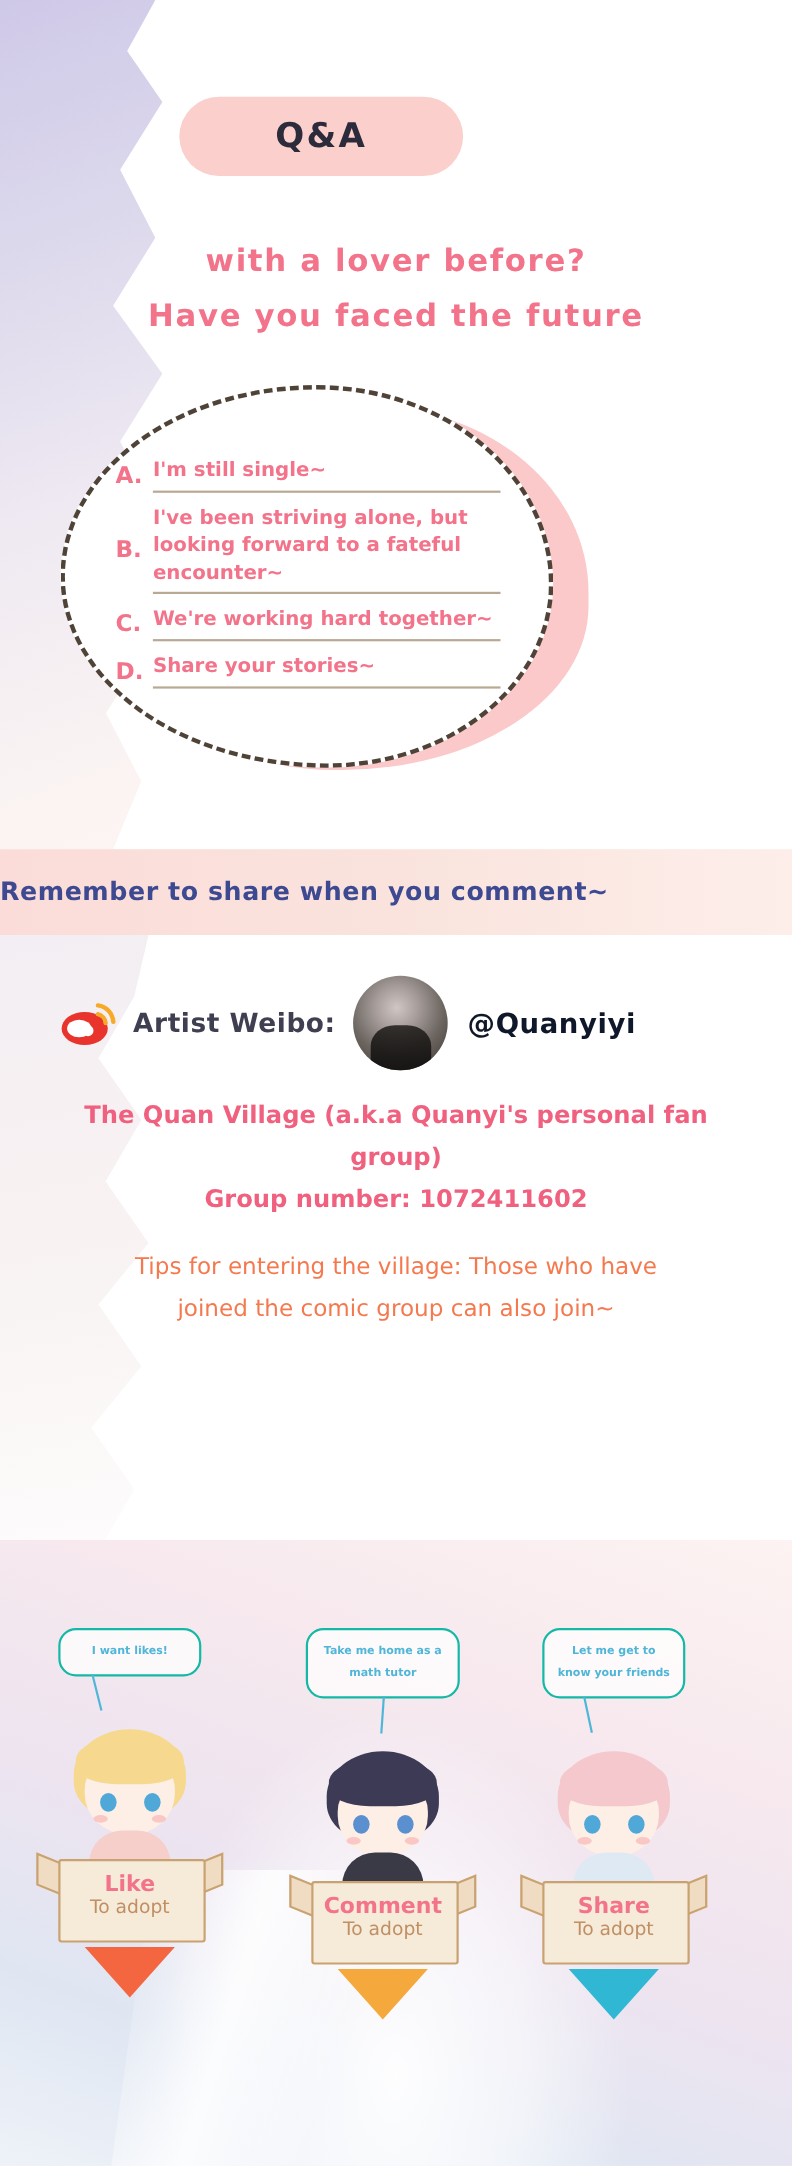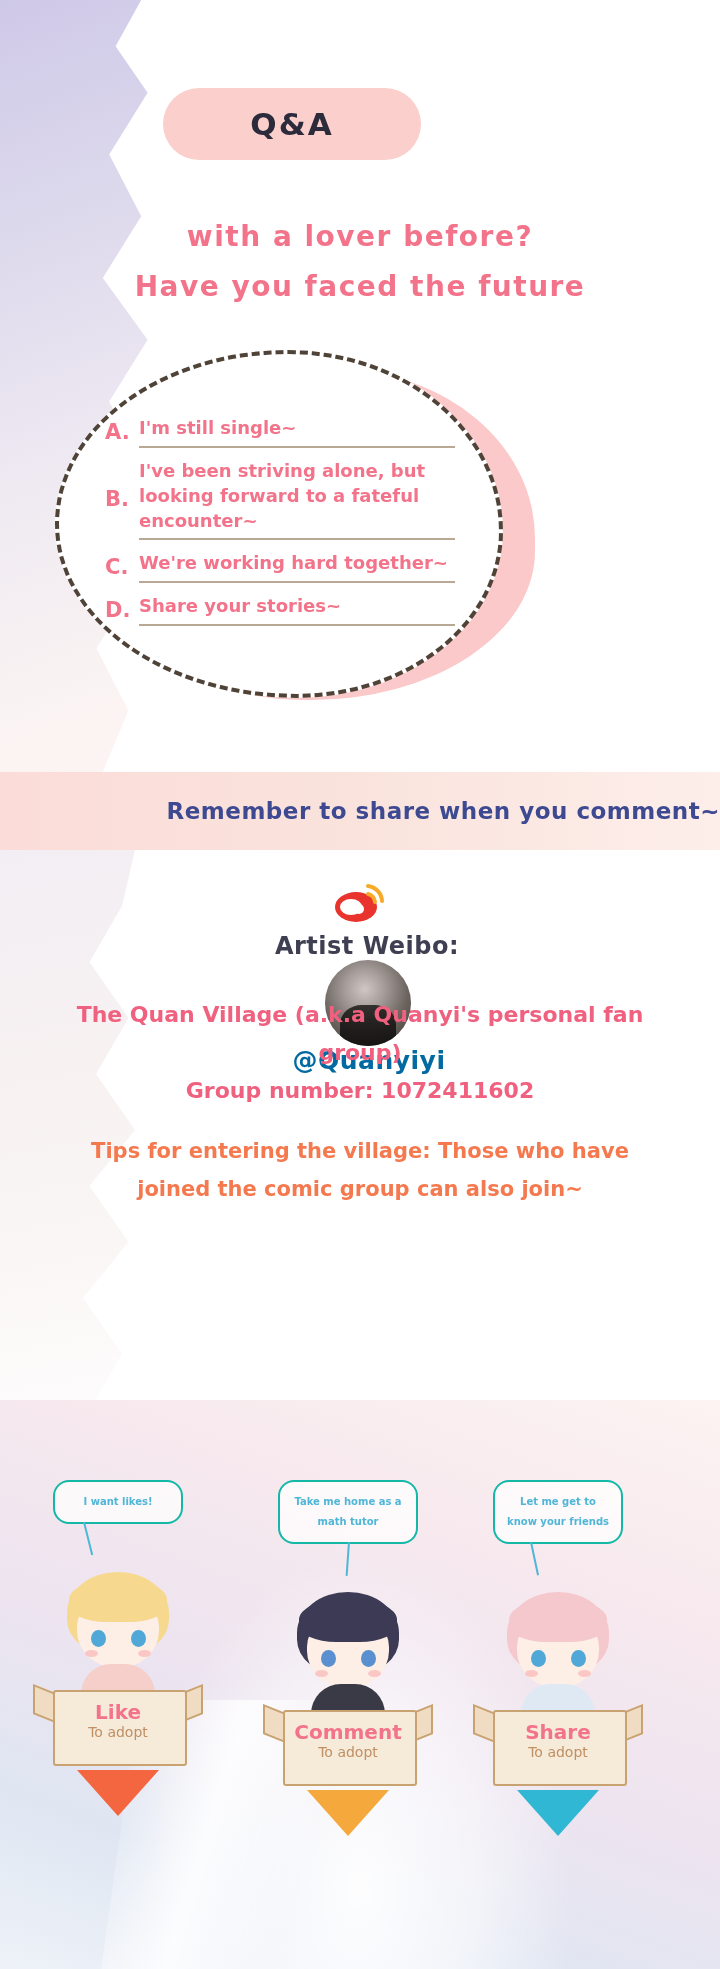--- a/index.html
+++ b/index.html
@@ -164,36 +164,35 @@
     padding-bottom: 5px;
   }
   .answer-row.two-line .answer-text { line-height: 25px; }
 
   
   .band-text {
     position: absolute;
     left: 0; top: 772px;
     width: 720px; height: 78px;
     line-height: 78px;
-    text-align: right;
+    text-align: left;
     color: #3d4a91;
     font-family: "DejaVu Sans", sans-serif;
     font-weight: bold;
     font-size: 23px;
     letter-spacing: 0.5px;
   }
 
   
   .weibo-row {
     position: absolute;
     left: 55px; top: 880px;
     width: 610px; height: 100px;
     display: flex;
     align-items: center;
-    flex-direction: column;
   }
   .weibo-icon {
     width: 52px; height: 44px;
     flex: 0 0 52px;
     position: relative;
   }
   .weibo-label {
     margin-left: 14px;
     color: #3f3f52;
     font-family: "DejaVu Sans", sans-serif;
@@ -214,21 +213,21 @@
   .avatar:after {
     content: "";
     position: absolute;
     left: 18%; top: 52%;
     width: 64%; height: 55%;
     background: linear-gradient(180deg, rgba(30,28,26,0.85), rgba(18,16,15,0.95));
     border-radius: 40% 40% 20% 20%;
   }
   .handle {
     margin-left: 18px;
-    color: #0369a1;
+    color: #0f172a;
     font-family: "DejaVu Sans", sans-serif;
     font-weight: bold;
     font-size: 25px;
     letter-spacing: 0.5px;
   }
 
   
   .group-block {
     position: absolute;
     left: 40px; top: 996px;
@@ -240,21 +239,21 @@
     font-size: 22px;
     line-height: 38px;
   }
   .tips-block {
     position: absolute;
     left: 40px; top: 1132px;
     width: 640px;
     text-align: center;
     color: #f5794e;
     font-family: "DejaVu Sans", sans-serif;
-    font-weight: bold;
+    font-weight: normal;
     font-size: 21px;
     line-height: 38px;
   }
 
   
   .char-col {
     position: absolute;
     top: 1480px;
     width: 200px;
     text-align: center;
@@ -368,21 +367,21 @@
     font-weight: bold;
     font-size: 20px;
     color: #f2738a;
   }
   .box-sub {
     position: absolute;
     left: 10px; top: 152px;
     width: 130px;
     text-align: center;
     font-family: "DejaVu Sans", sans-serif;
-    font-size: 14px;
+    font-size: 17px;
     color: #c08f63;
   }
   .arrow {
     position: absolute;
     left: 34px; top: 198px;
     width: 0; height: 0;
     border-left: 41px solid transparent;
     border-right: 41px solid transparent;
     border-top: 46px solid #000;
   }

